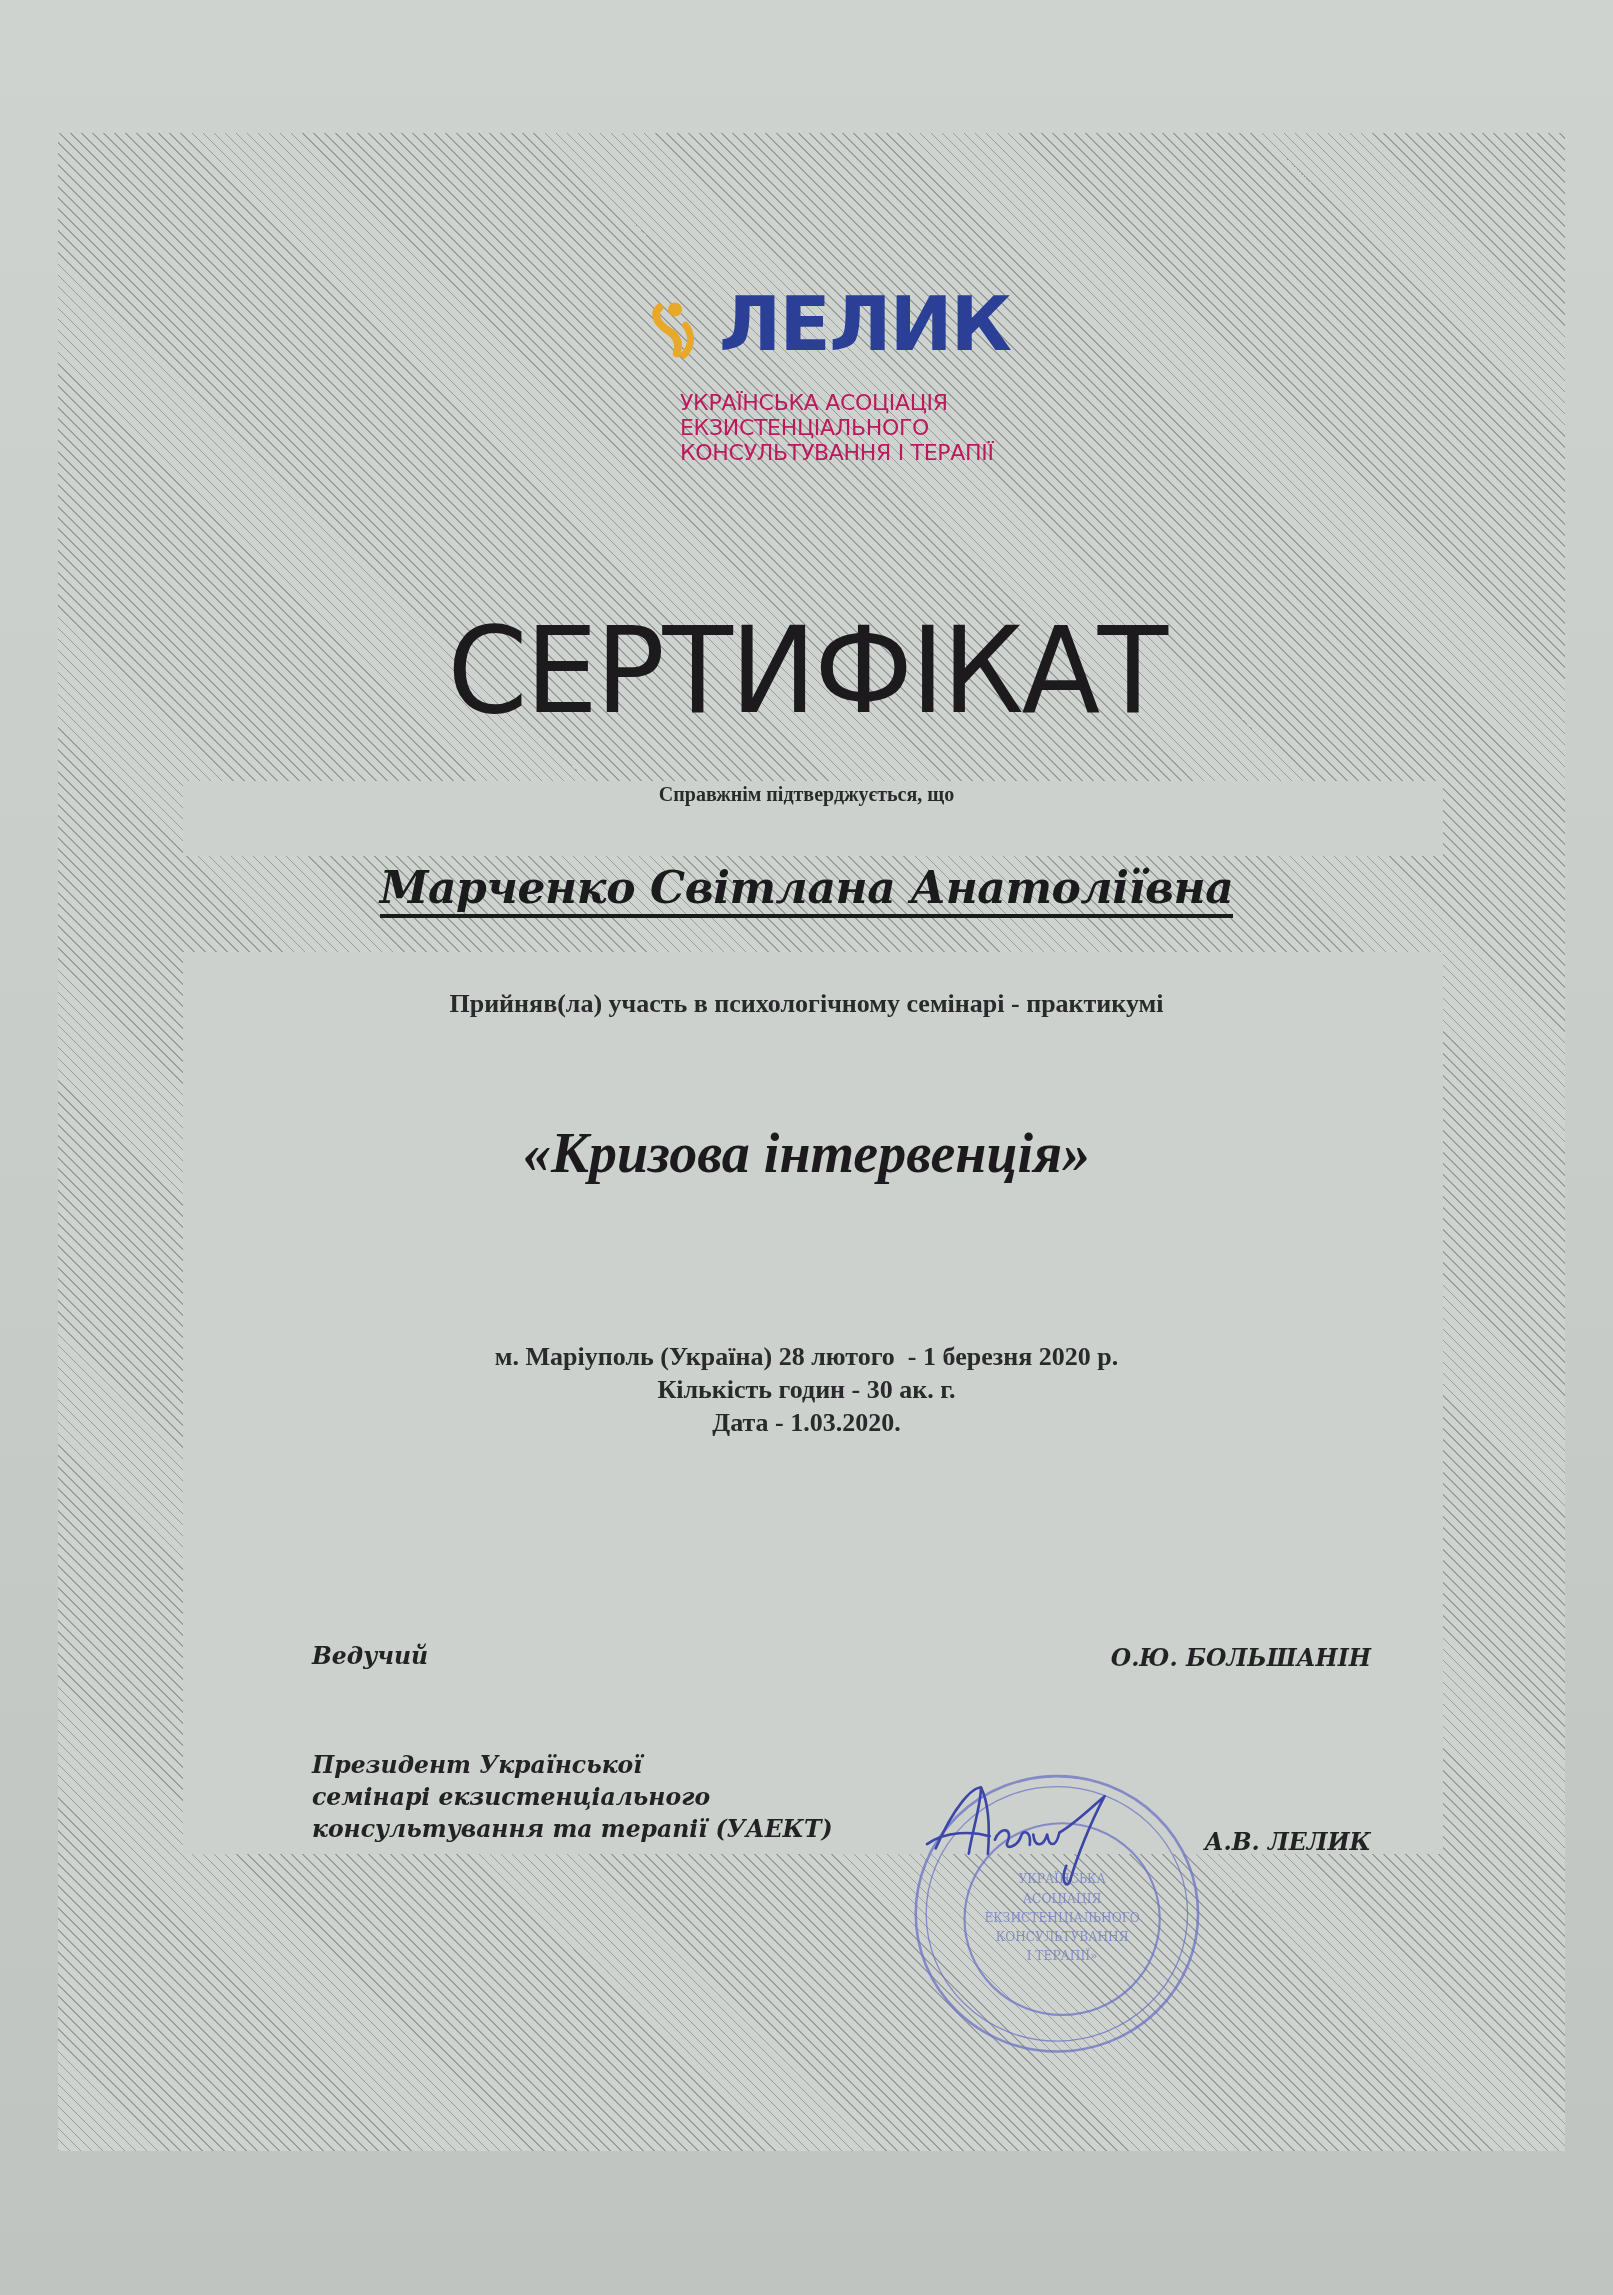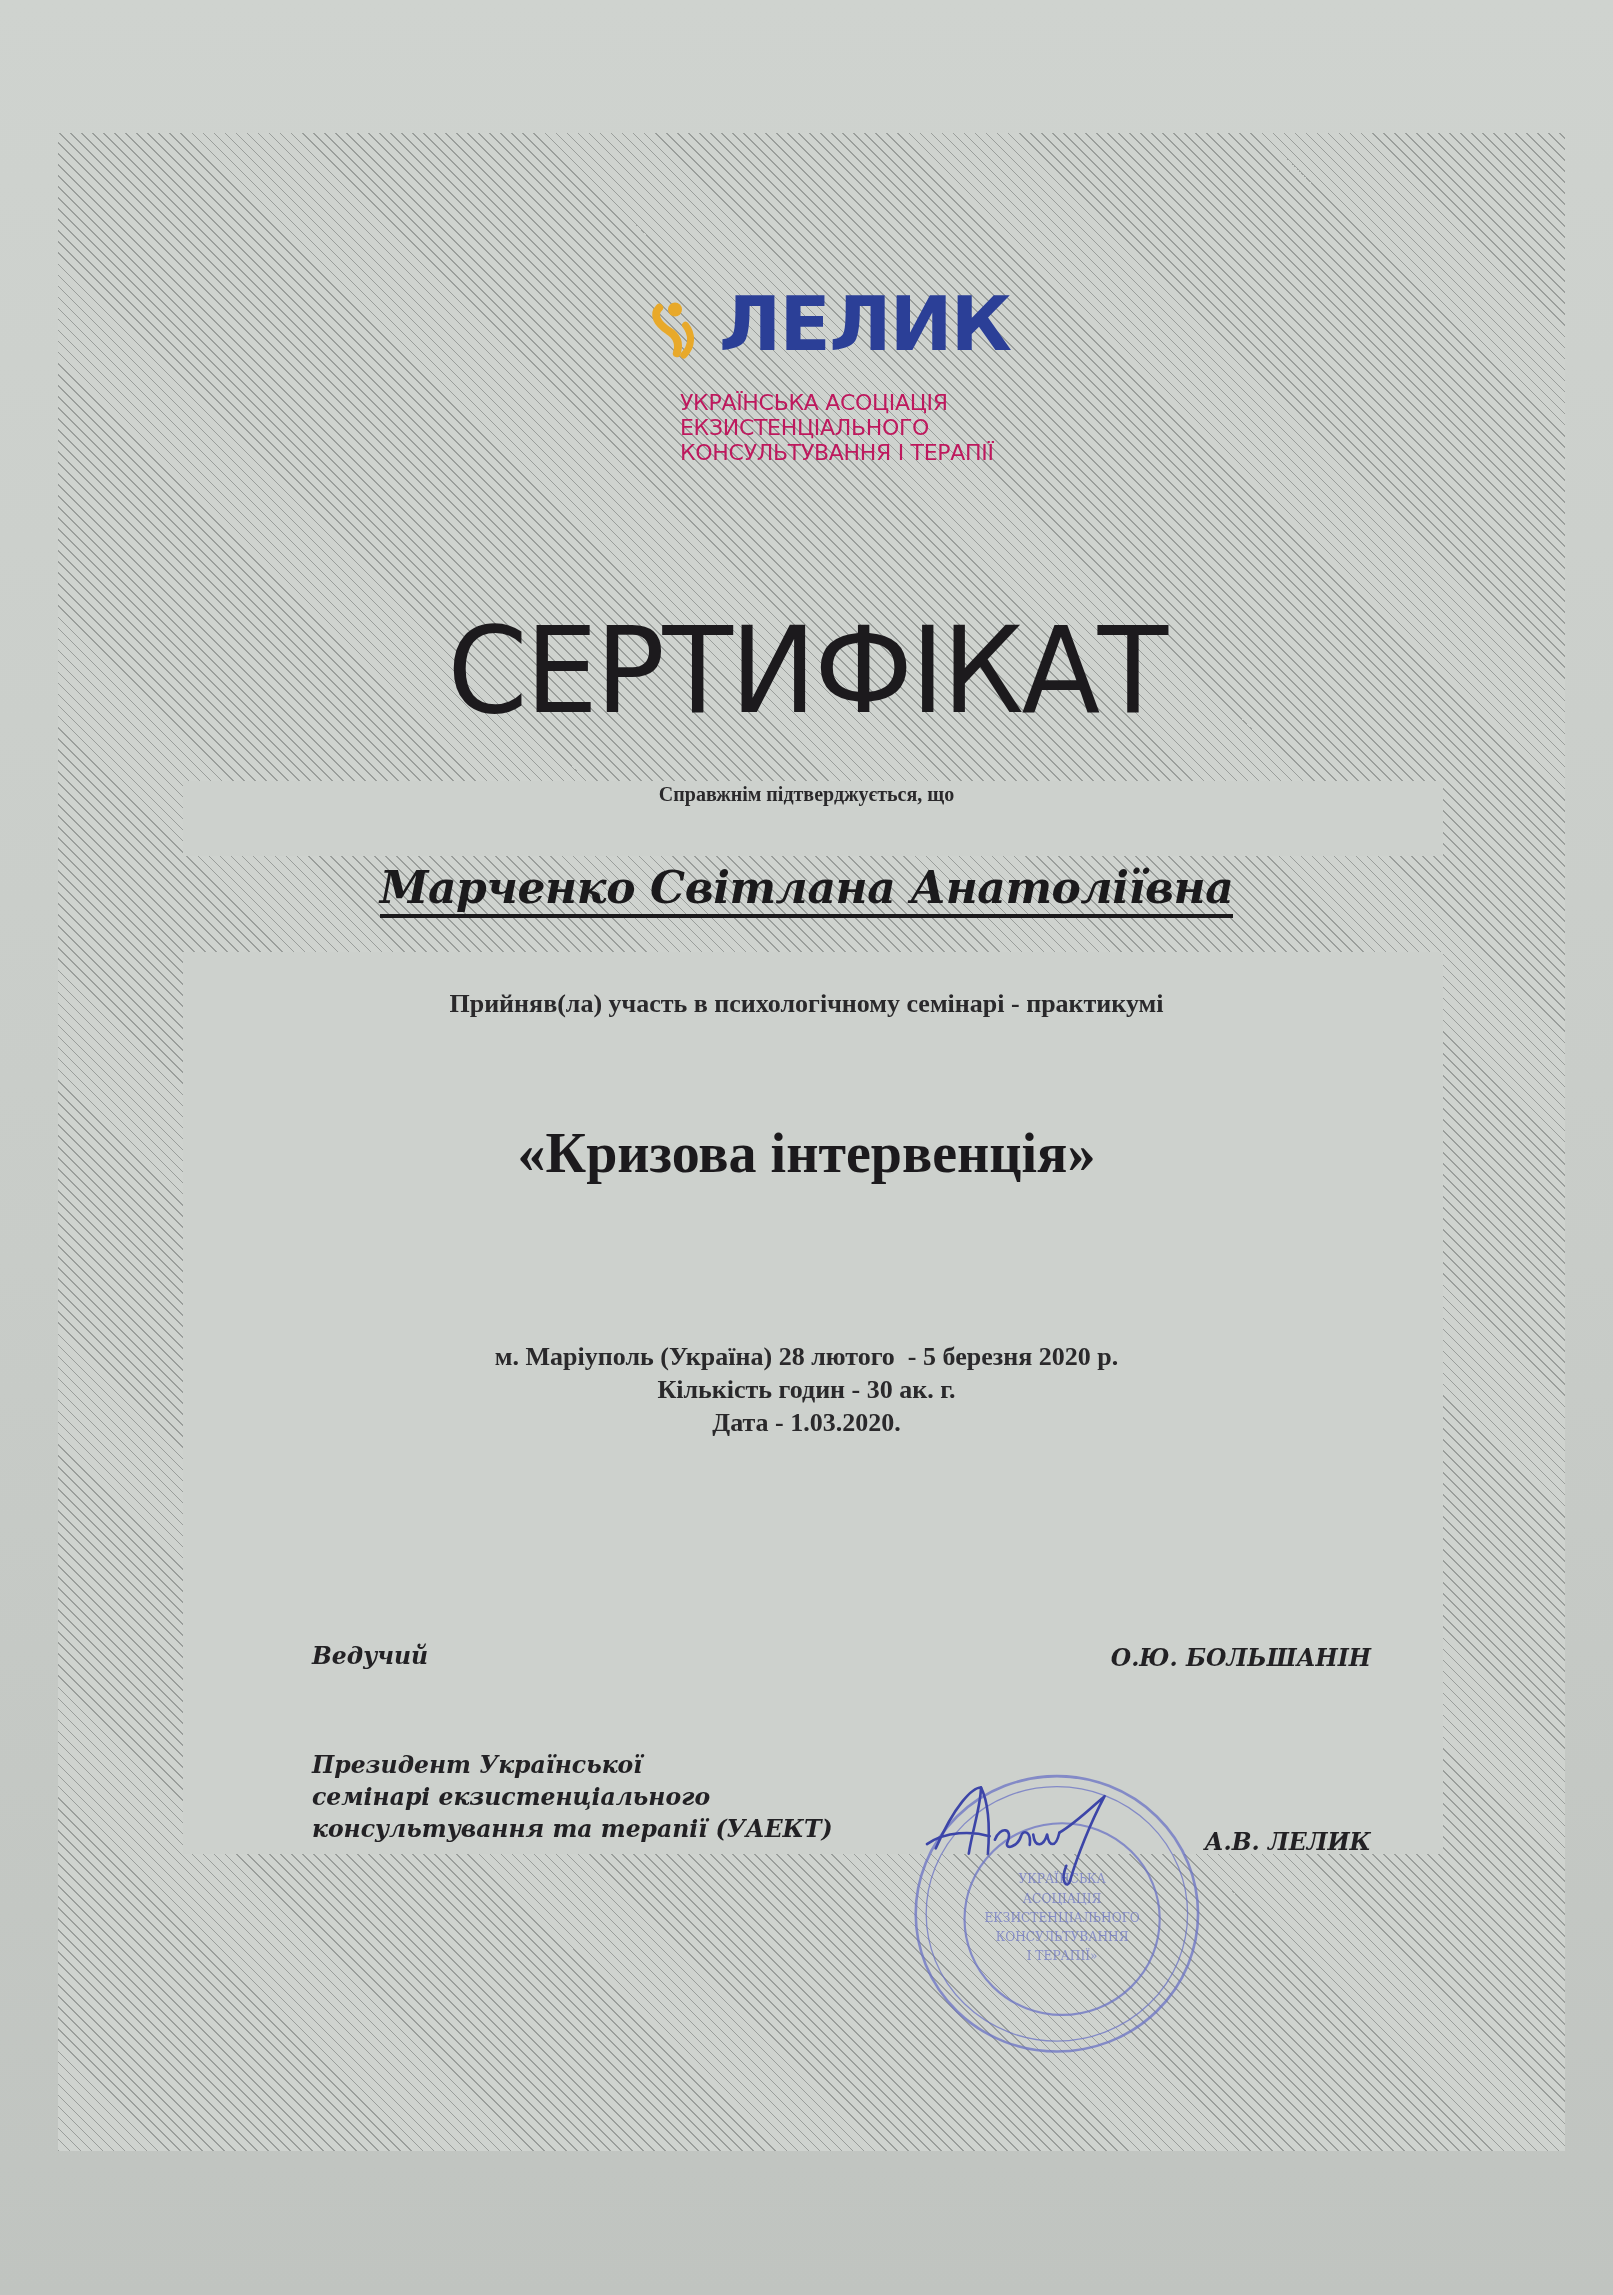--- a/index.html
+++ b/index.html
@@ -53,21 +53,21 @@
     font-family: "DejaVu Serif", serif; font-weight: bold; font-style: italic;
     font-size: 44px; color: #1b1a1c;
   }
   .name span { border-bottom: 4.4px solid #1b1a1c; padding-bottom: 1px; letter-spacing: -0.4px; }
   .participated {
     position: absolute; left: 0; right: 0; top: 989px; text-align: center;
     font-family: "Liberation Serif", serif; font-weight: bold; font-size: 26px; color: #2a292b;
   }
   .seminar {
     position: absolute; left: 0; right: 0; top: 1121px; text-align: center;
-    font-family: "Liberation Serif", serif; font-weight: bold; font-size: 56px; color: #1c1a1d;
+    font-family: "Liberation Serif", serif; font-weight: bold; font-size: 56px; color: #1c1a1d; font-style: italic;
   }
   .details {
     position: absolute; left: 0; right: 0; top: 1340px; text-align: center;
     font-family: "Liberation Serif", serif; font-weight: bold; font-size: 26px;
     line-height: 33px; color: #2a292b;
   }
   .details div { white-space: pre; }
 
   .sig-label {
     position: absolute; font-family: "DejaVu Serif", serif; font-style: italic; font-weight: bold;
@@ -104,21 +104,21 @@
 </div>
 
 <div class="title">СЕРТИФІКАТ</div>
 <div class="confirm">Справжнім підтверджується, що</div>
 <div class="name">
   <span>Марченко Світлана Анатоліївна</span>
 </div>
 <div class="participated">Прийняв(ла) участь в психологічному семінарі - практикумі</div>
 <div class="seminar">«Кризова інтервенція»</div>
 <div class="details">
-  <div>м. Маріуполь (Україна) 28 лютого  - 5 березня 2020 р.</div>
+  <div>м. Маріуполь (Україна) 28 лютого  - 1 березня 2020 р.</div>
   <div>Кількість годин - 30 ак. г.</div>
   <div>Дата - 1.03.2020.</div>
 </div>
 
 <div class="sig-label host-label">Ведучий</div>
 <div class="sig-label host-name">О.Ю. БОЛЬШАНІН</div>
 
 <div class="sig-label president-label">
   <div>Президент Української</div>
   <div>семінарі екзистенціального</div>

